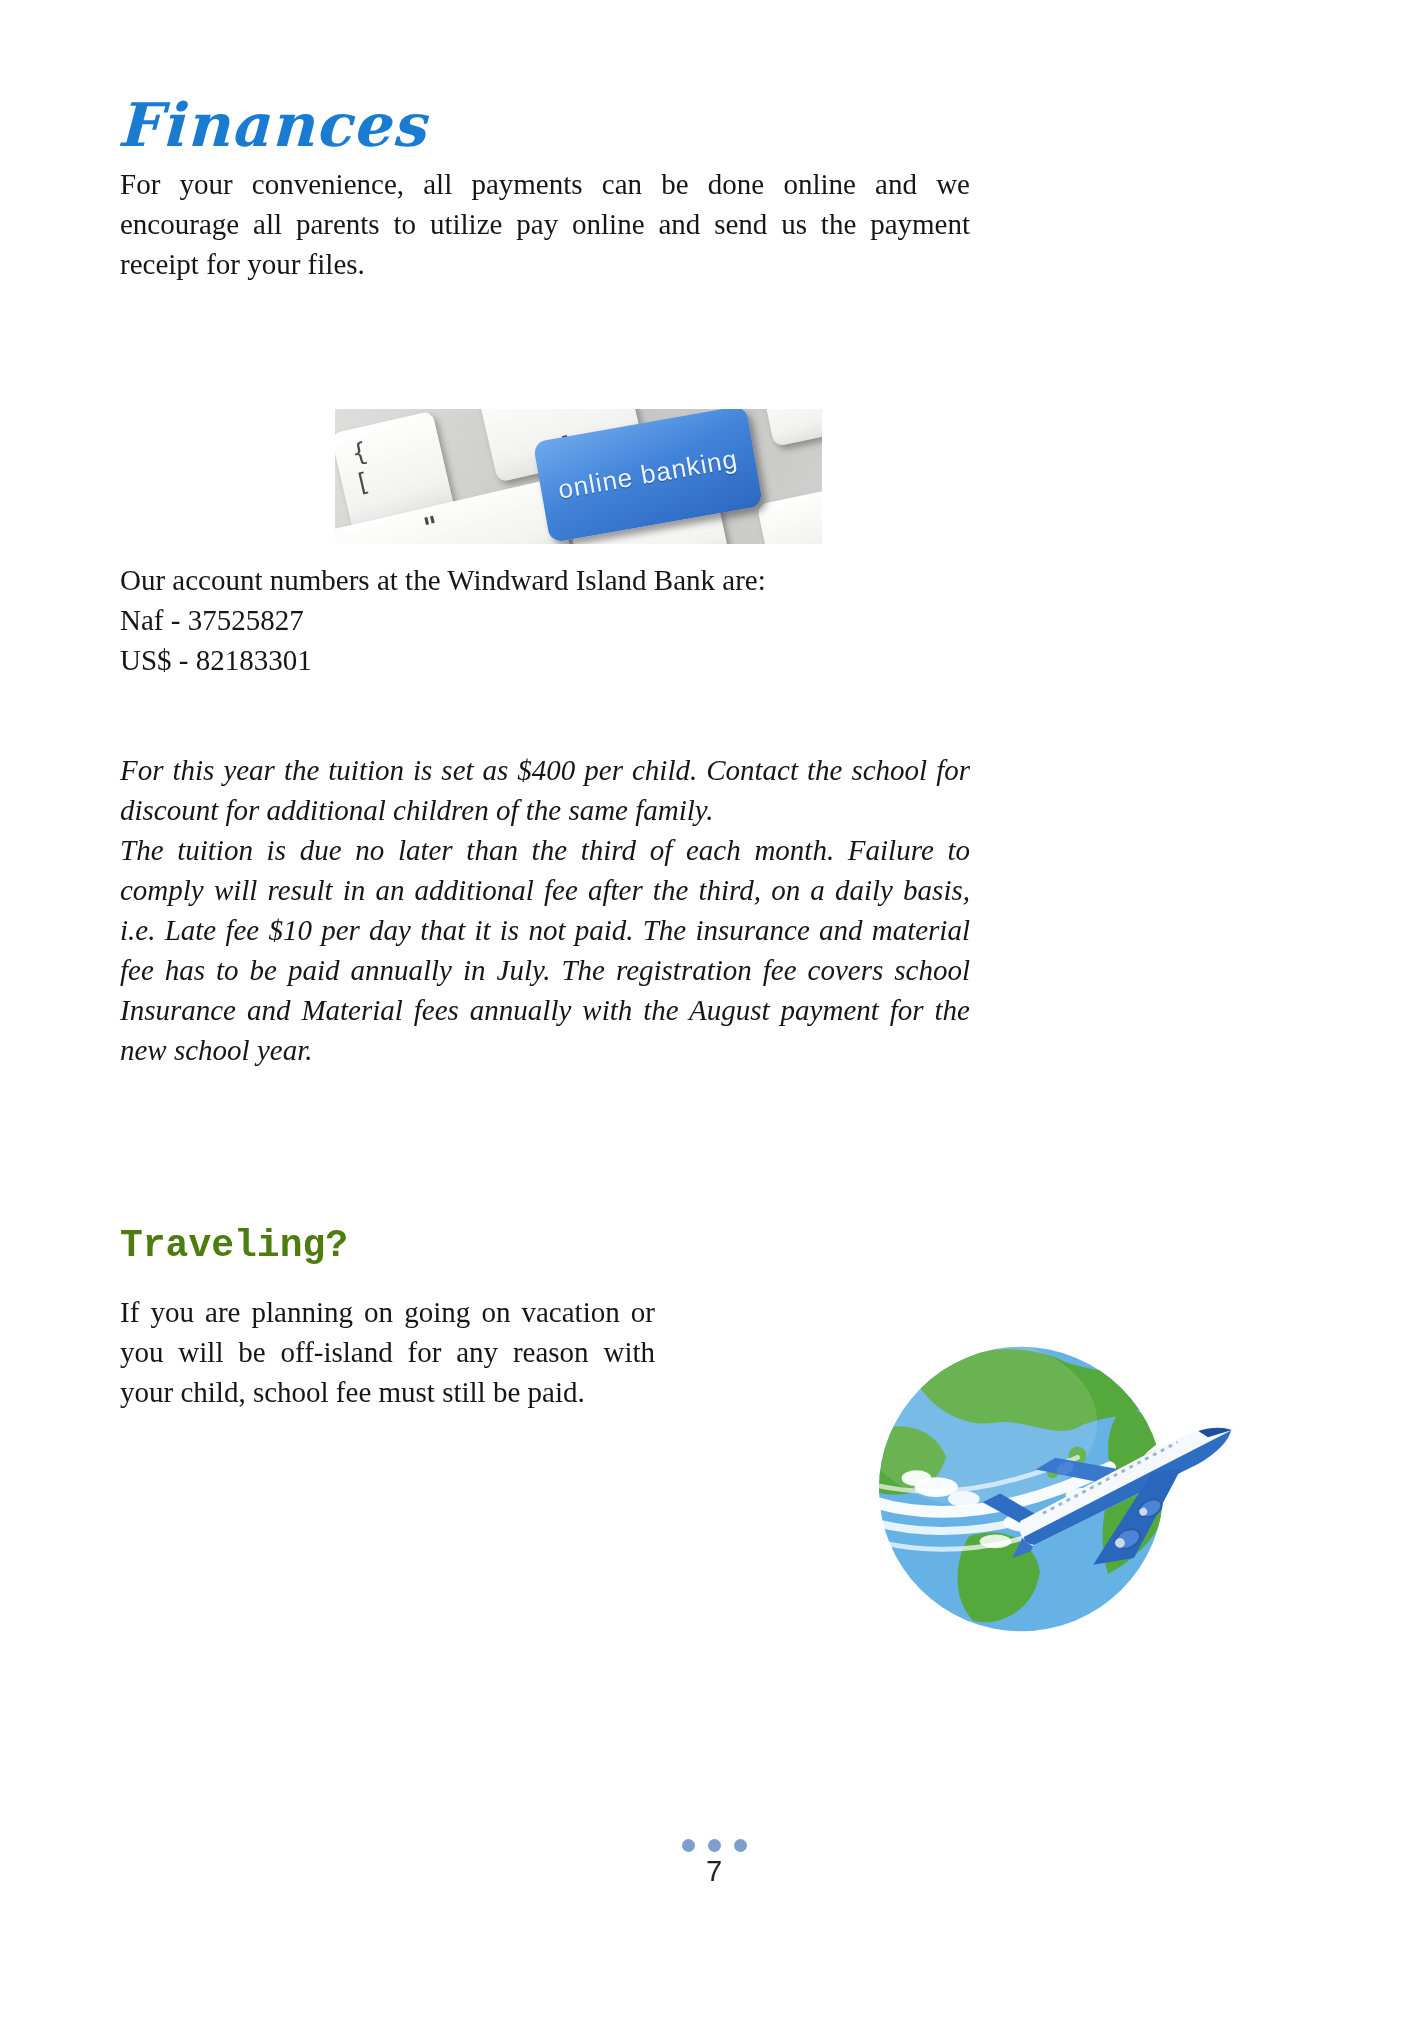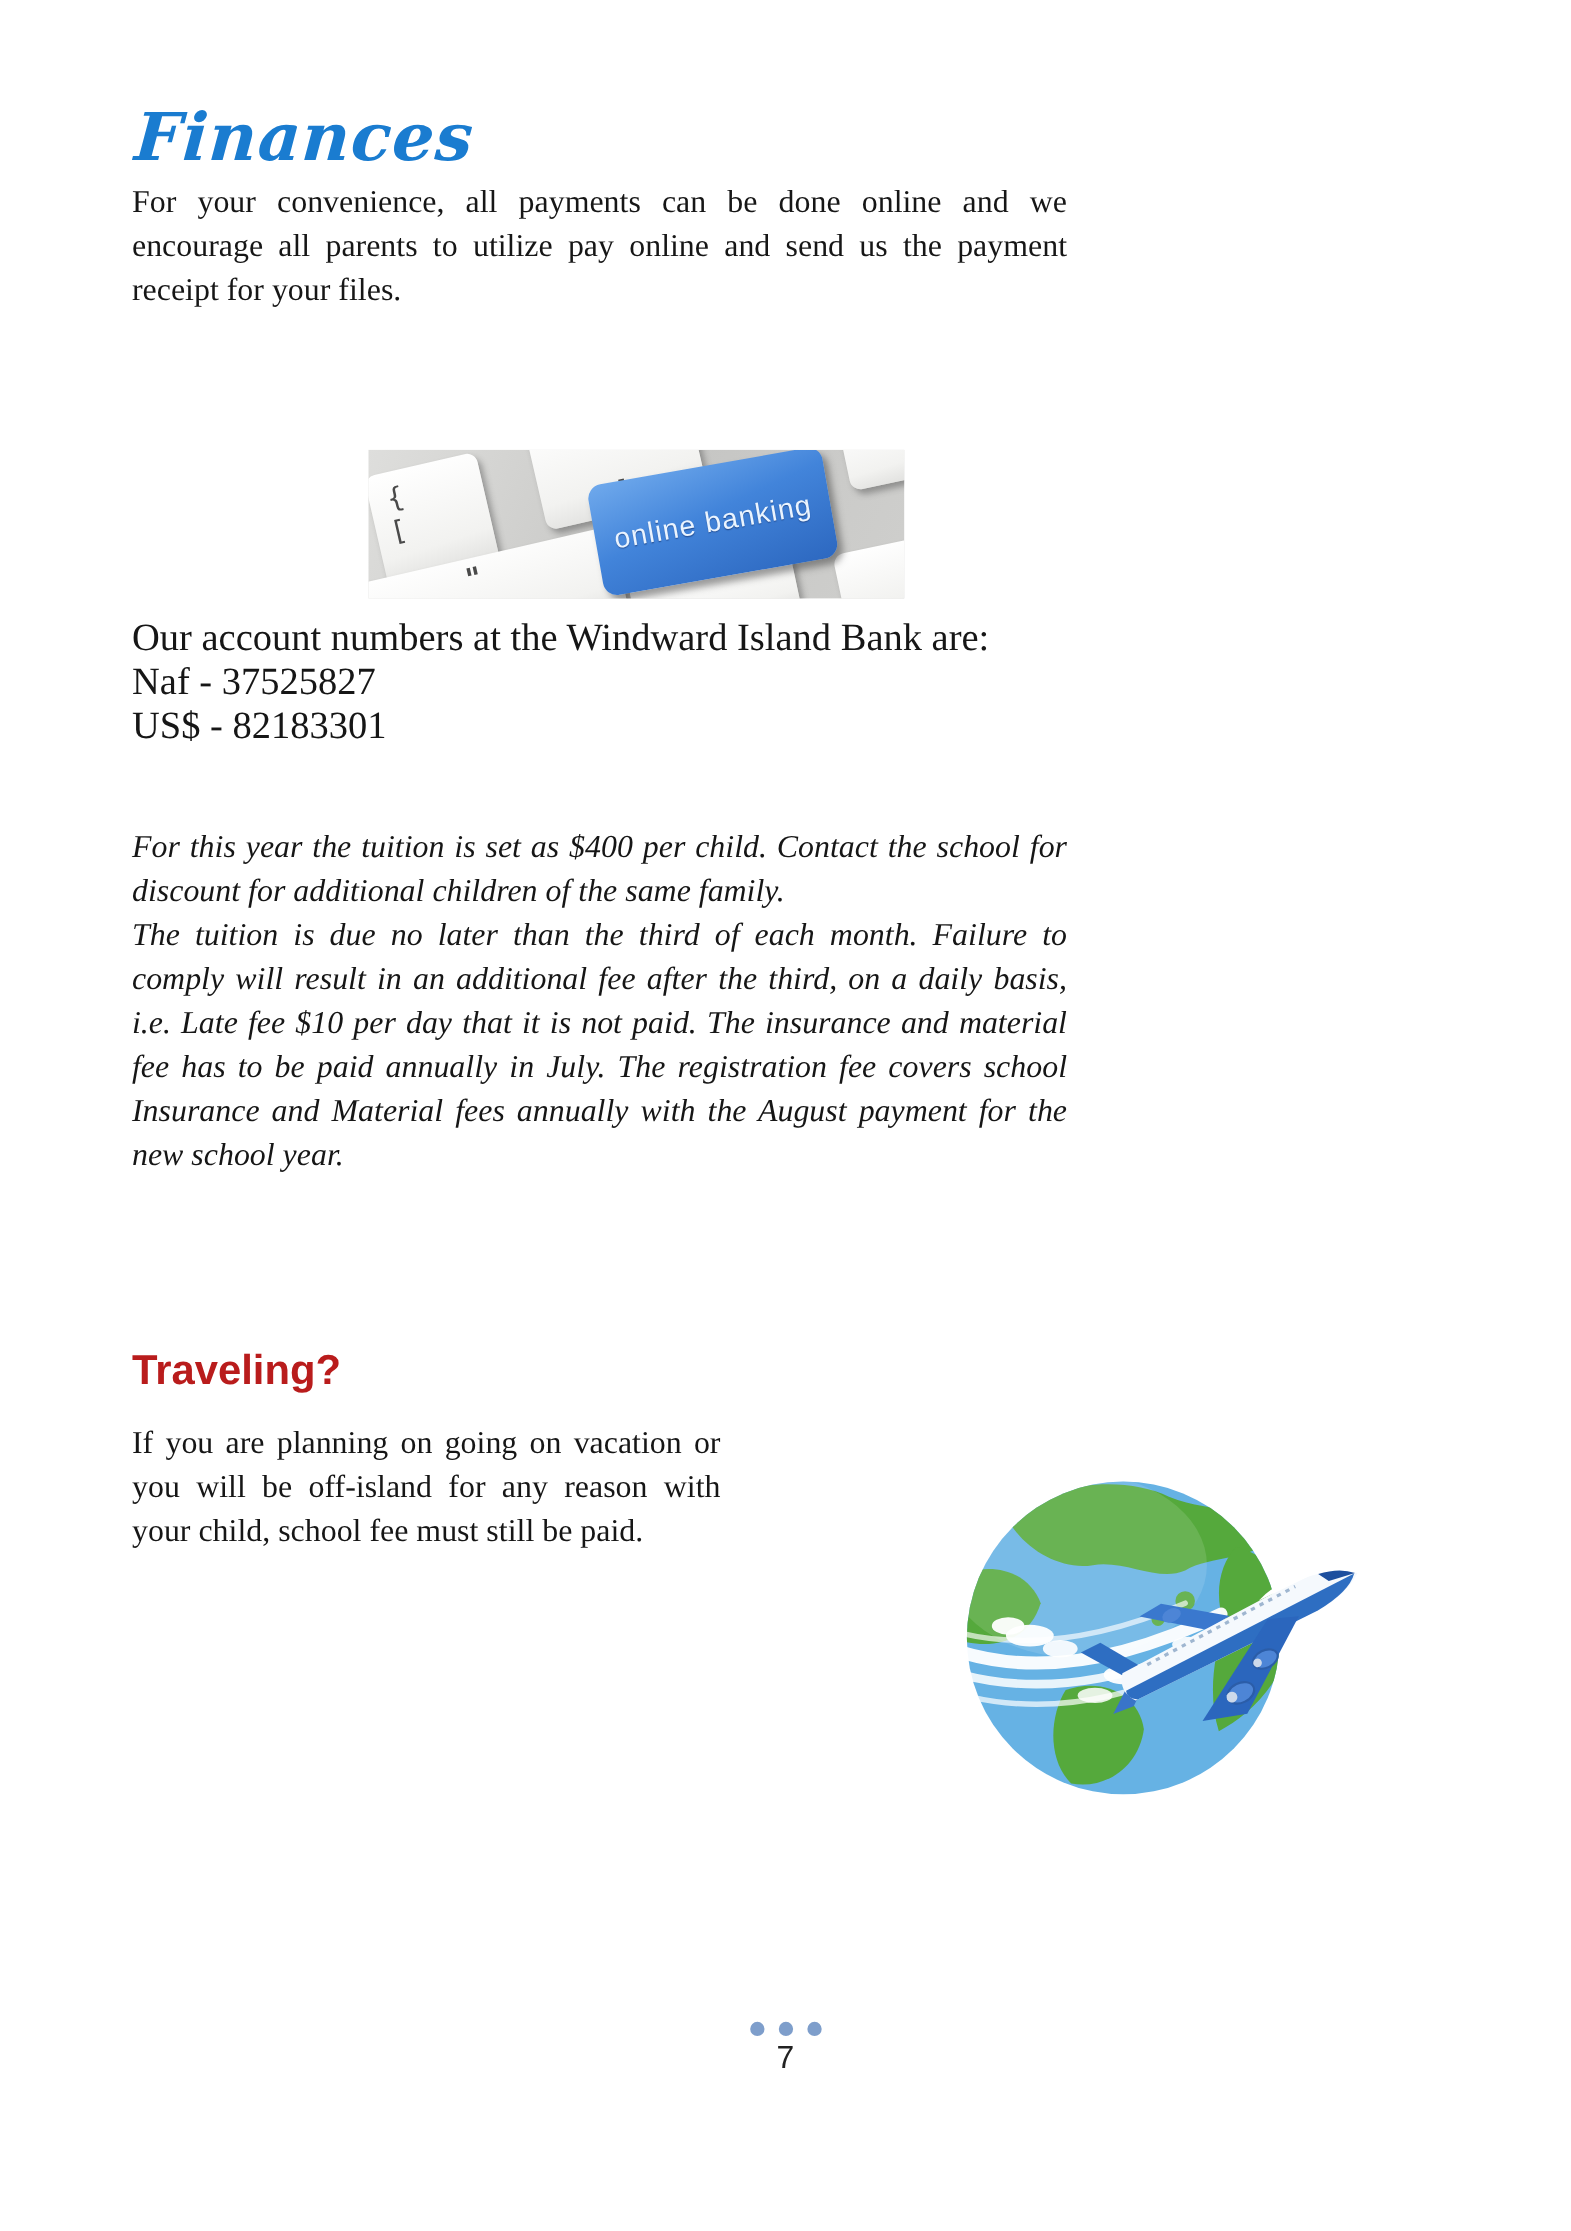--- a/index.html
+++ b/index.html
@@ -65,30 +65,30 @@
     display:flex; align-items:center; justify-content:center;
   }
   .key-blue span {
     color:#eaf4ff;
     font-family:"Liberation Sans", sans-serif;
     font-size:26px; letter-spacing:1px;
     text-shadow:0 1px 1px rgba(20,50,110,.6);
   }
 
   
-  .bank { margin-top:16px; font-size:35px; line-height:40px; }
+  .bank { margin-top:16px; font-size:29px; line-height:40px; }
 
   .tuition { margin-top:70px;font-style:italic; }
 
   h2.traveling {
     margin:152px 0 0 0;
-    font-family:Liberation Sans, sans-serif;
+    font-family:Liberation Mono, monospace;
     font-weight:bold;
     font-size:38px; line-height:48px;
-    color:#b91c1c;
+    color:#4d7c0f;
   }
   .travel { margin-top:22px; }
 
   
   .globe-float {
     float:right;
     width:395px; height:305px;
     margin:45px -300px 0 220px;
   }
 

